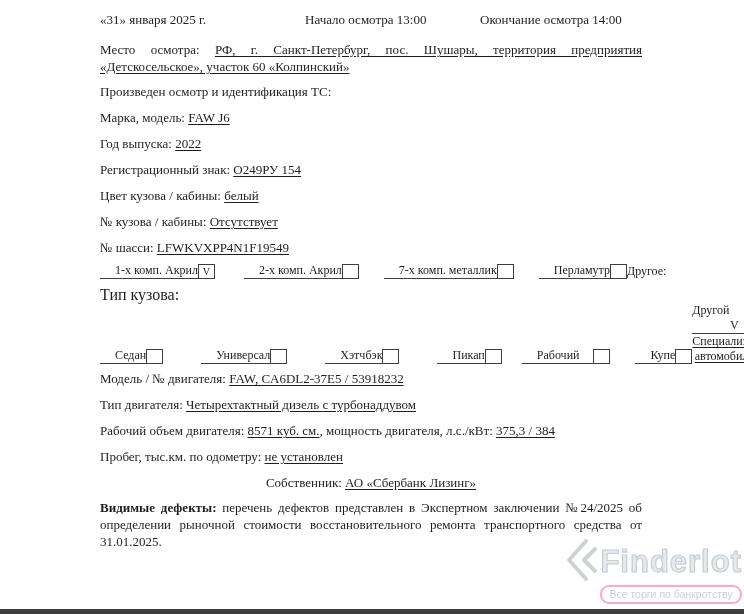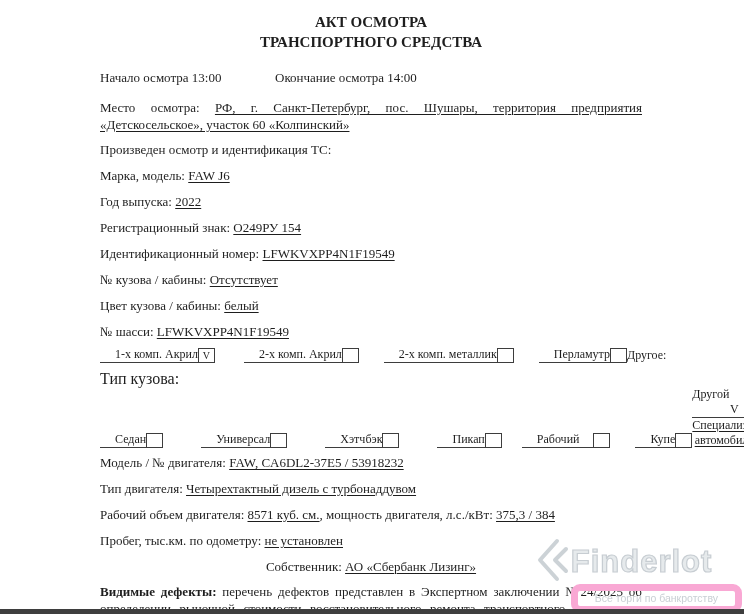--- a/index.html
+++ b/index.html
@@ -26,60 +26,56 @@
   .cbitem{white-space:nowrap;}
   .gap30{margin-right:29px;}  .gap25{margin-right:25px;}
   .gap38{margin-right:38px;}  .gap20{margin-right:20px;}
   .otherwrap{flex:1;display:flex;align-items:flex-end;}
   .fill-line{flex:1;border-bottom:1px solid #3d3d3d;height:13px;margin-left:2px;}
   .bt-label{font-size:16px;line-height:14px;margin-bottom:1px;}
   .bt-other{margin-left:auto;display:flex;flex-direction:column;align-items:center;font-size:12px;line-height:15px;}
   .mark-line{display:inline-block;width:84px;border-bottom:1px solid #3d3d3d;text-align:center;}
   .volume-line span{white-space:pre-wrap;}
   
-  .wm{position:absolute;right:2px;bottom:1px;z-index:3;pointer-events:none;
+  .wm{position:absolute;right:2px;bottom:10px;z-index:3;pointer-events:none;
       font-family:"Liberation Sans", sans-serif;}
   .wm-row{display:flex;align-items:center;}
   .wm-brand{font-size:31px;font-weight:bold;letter-spacing:1px;color:#e6eaec;
       -webkit-text-stroke:1.2px #c7cdd2;}
-  .wm-tag{margin-left:36px;margin-top:-2px;border:7px solid #f9a8d4;border-radius:9px;
-      padding:0 17px;font-size:10.5px;line-height:15px;color:#c9cfd4;display:inline-block;}
+  .wm-tag{margin-left:36px;margin-top:-2px;border:2px solid #f9a8d4;border-radius:9px;
+      padding:0 7px;font-size:10.5px;line-height:15px;color:#c9cfd4;display:inline-block;}
   .bottom-bar{position:absolute;left:0;right:0;bottom:0;height:5px;background:#3e3e3e;z-index:4;}
 </style>
 </head>
 <body>
 
 <div class="page">
 
-  <div class="title">
-    <div>АКТ ОСМОТРА</div>
-    <div>ТРАНСПОРТНОГО СРЕДСТВА</div>
-  </div>
 
   <div class="daterow">
+    <span class="d-left">«31» января 2025 г.</span>
     <span class="d-mid">Начало осмотра 13:00</span>
     <span class="d-right">Окончание осмотра 14:00</span>
   </div>
 
   <p class="wrap" style="margin-bottom:9px;"><span>Место осмотра:</span> <span class="u">РФ, г. Санкт-Петербург, пос. Шушары, территория предприятия «Детскосельское», участок 60 «Колпинский»</span></p>
 
   <p class="line">Произведен осмотр и идентификация ТС:</p>
 
   <p class="line"><span>Марка, модель:</span> <span class="u">FAW J6</span></p>
   <p class="line"><span>Год выпуска:</span> <span class="u">2022</span></p>
   <p class="line"><span>Регистрационный знак:</span> <span class="u">О249РУ 154</span></p>
-  <p class="line"><span>Идентификационный номер:</span> <span class="u">LFWKVXPP4N1F19549</span></p>
+  <p class="line"><span>Цвет кузова / кабины:</span> <span class="u">белый</span></p>
   <p class="line"><span>№ кузова / кабины:</span> <span class="u">Отсутствует</span></p>
-  <p class="line"><span>Цвет кузова / кабины:</span> <span class="u">белый</span></p>
   <p class="line" style="margin-bottom:7px;"><span>№ шасси:</span> <span class="u">LFWKVXPP4N1F19549</span></p>
 
   <div class="cbrow">
     <span class="cbitem gap30"><span class="cbl">1-х комп. Акрил</span><span class="cb"><span>V</span></span></span>
     <span class="cbitem gap25"><span class="cbl">2-х комп. Акрил</span><span class="cb"><span></span></span></span>
-    <span class="cbitem gap25"><span class="cbl">2-х комп. металлик</span><span class="cb"><span></span></span></span>
+    <span class="cbitem gap25"><span class="cbl">7-х комп. металлик</span><span class="cb"><span></span></span></span>
     <span class="cbitem"><span class="cbl">Перламутр</span><span class="cb"><span></span></span></span>
     <span class="otherwrap">
         <span>Другое:</span>
         <span class="fill-line"></span>
       </span>
   </div>
 
   <div class="bt-label">Тип кузова:</div>
   <div class="cbrow" style="margin-bottom:7px;">
     <span class="cbitem gap38"><span class="cbl">Седан</span><span class="cb"><span></span></span></span>

